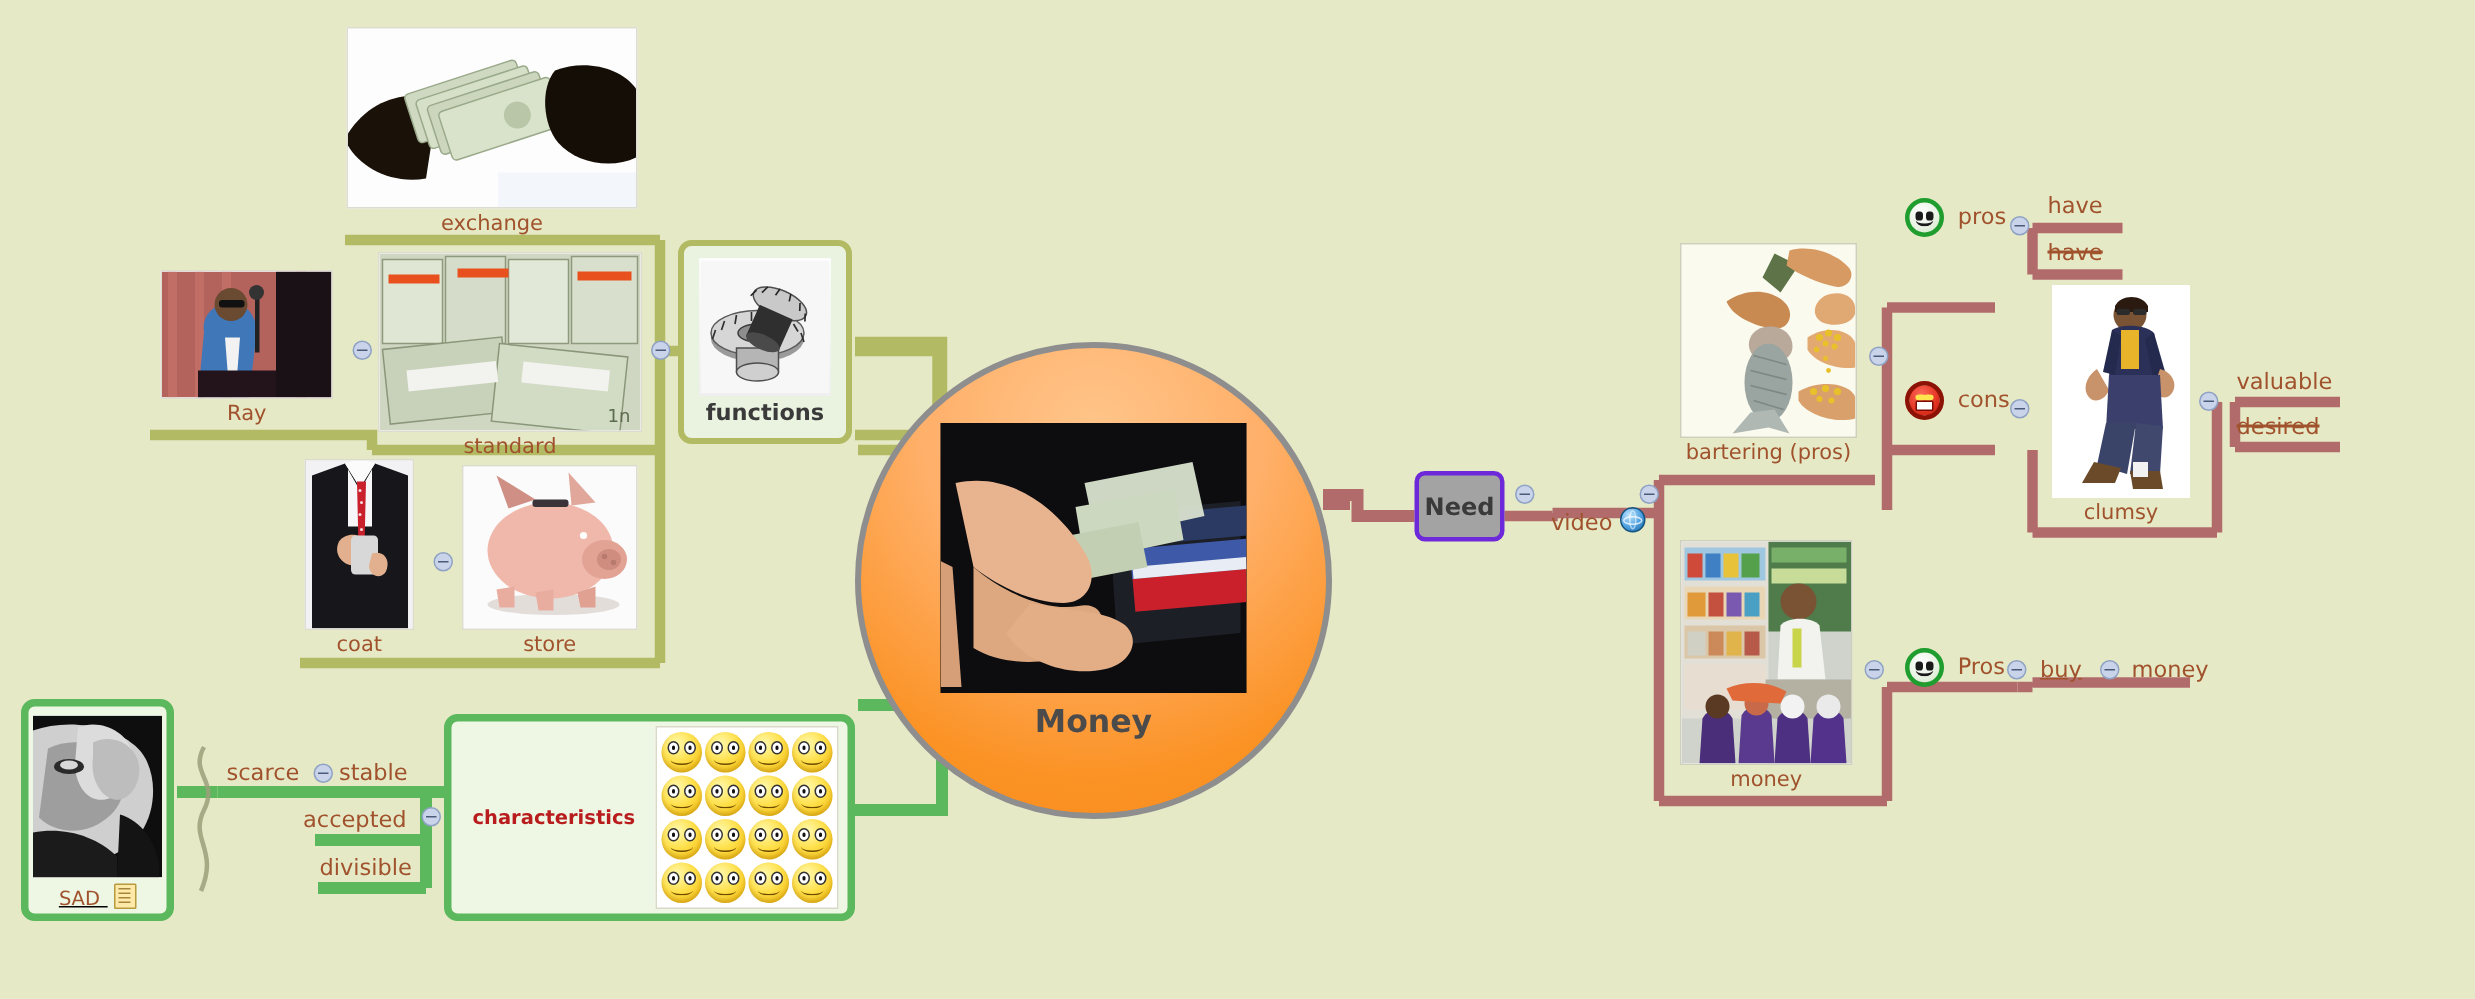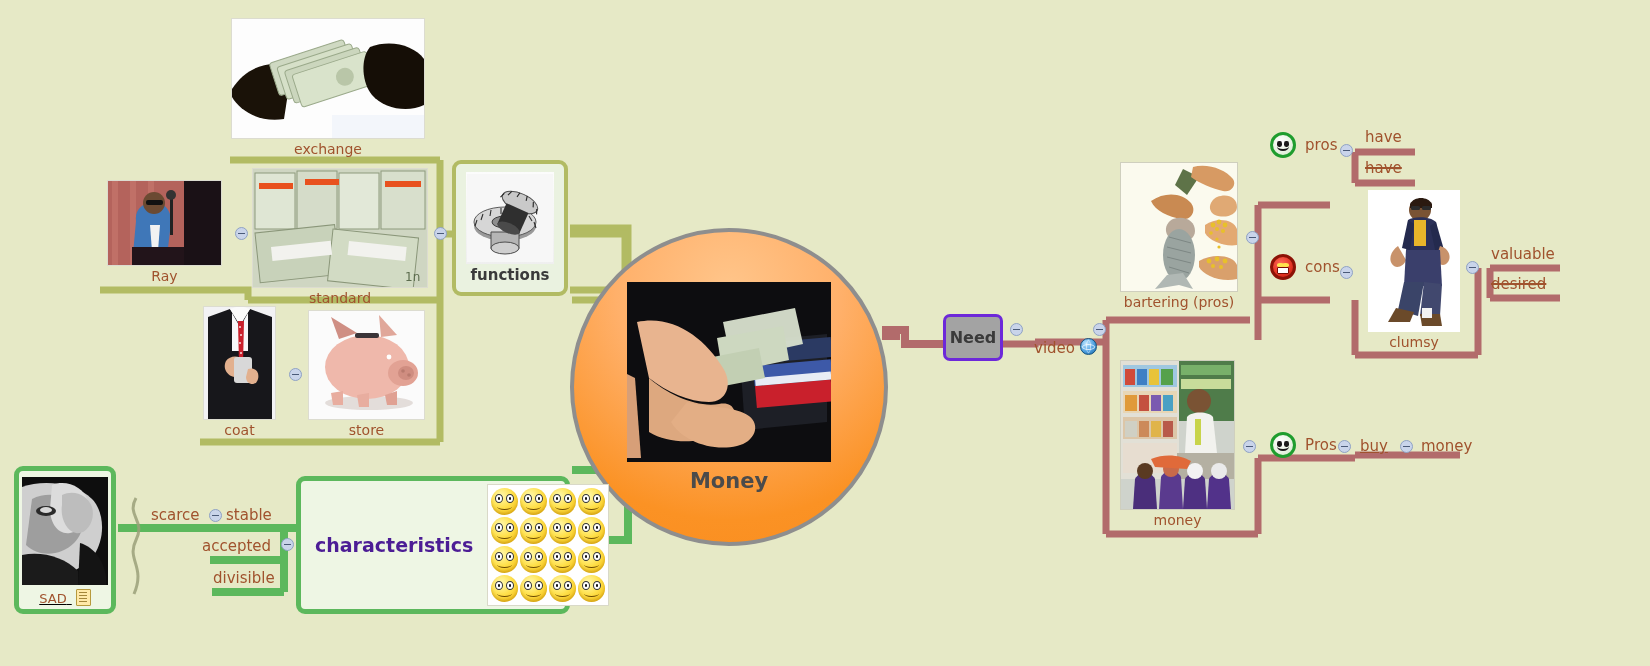--- a/index.html
+++ b/index.html
@@ -63,21 +63,21 @@
     border:3px solid #6d28d9;border-radius:7px;background:#a3a3a3;
     box-sizing:border-box;display:flex;align-items:center;justify-content:center;
   }
   #need-box span{font-size:16px;font-weight:bold;color:#3a3a3a;}
 
   
   #functions-box{display:flex;flex-direction:column;align-items:center;justify-content:center;}
   #functions-box .bigtext{font-size:15px;font-weight:bold;color:#3a3a3a;margin-top:2px;}
   
   #characteristics-box{display:flex;align-items:center;}
-  #characteristics-box .bigtext{font-size:19px;font-weight:bold;color:#4c1d95;margin-left:14px;}
+  #characteristics-box .bigtext{font-size:13px;font-weight:bold;color:#b91c1c;margin-left:14px;}
 
   
   .face{
     width:26px;height:26px;border-radius:50%;box-sizing:border-box;display:inline-block;
     vertical-align:middle;position:relative;
   }
   .face.pros{background:radial-gradient(circle at 40% 32%,#ffffff 0%,#e9f3e4 55%,#cfe6c6 100%);border:3px solid #1f9d2e;}
   .face.cons{background:radial-gradient(circle at 40% 32%,#ff6a5a 0%,#e23322 60%,#b81c0e 100%);border:3px solid #8c1206;}
   .face .eye{position:absolute;width:5px;height:6px;background:#1a1a1a;border-radius:40%;top:6px;}
   .face .eye.l{left:4px;} .face .eye.r{right:4px;}

